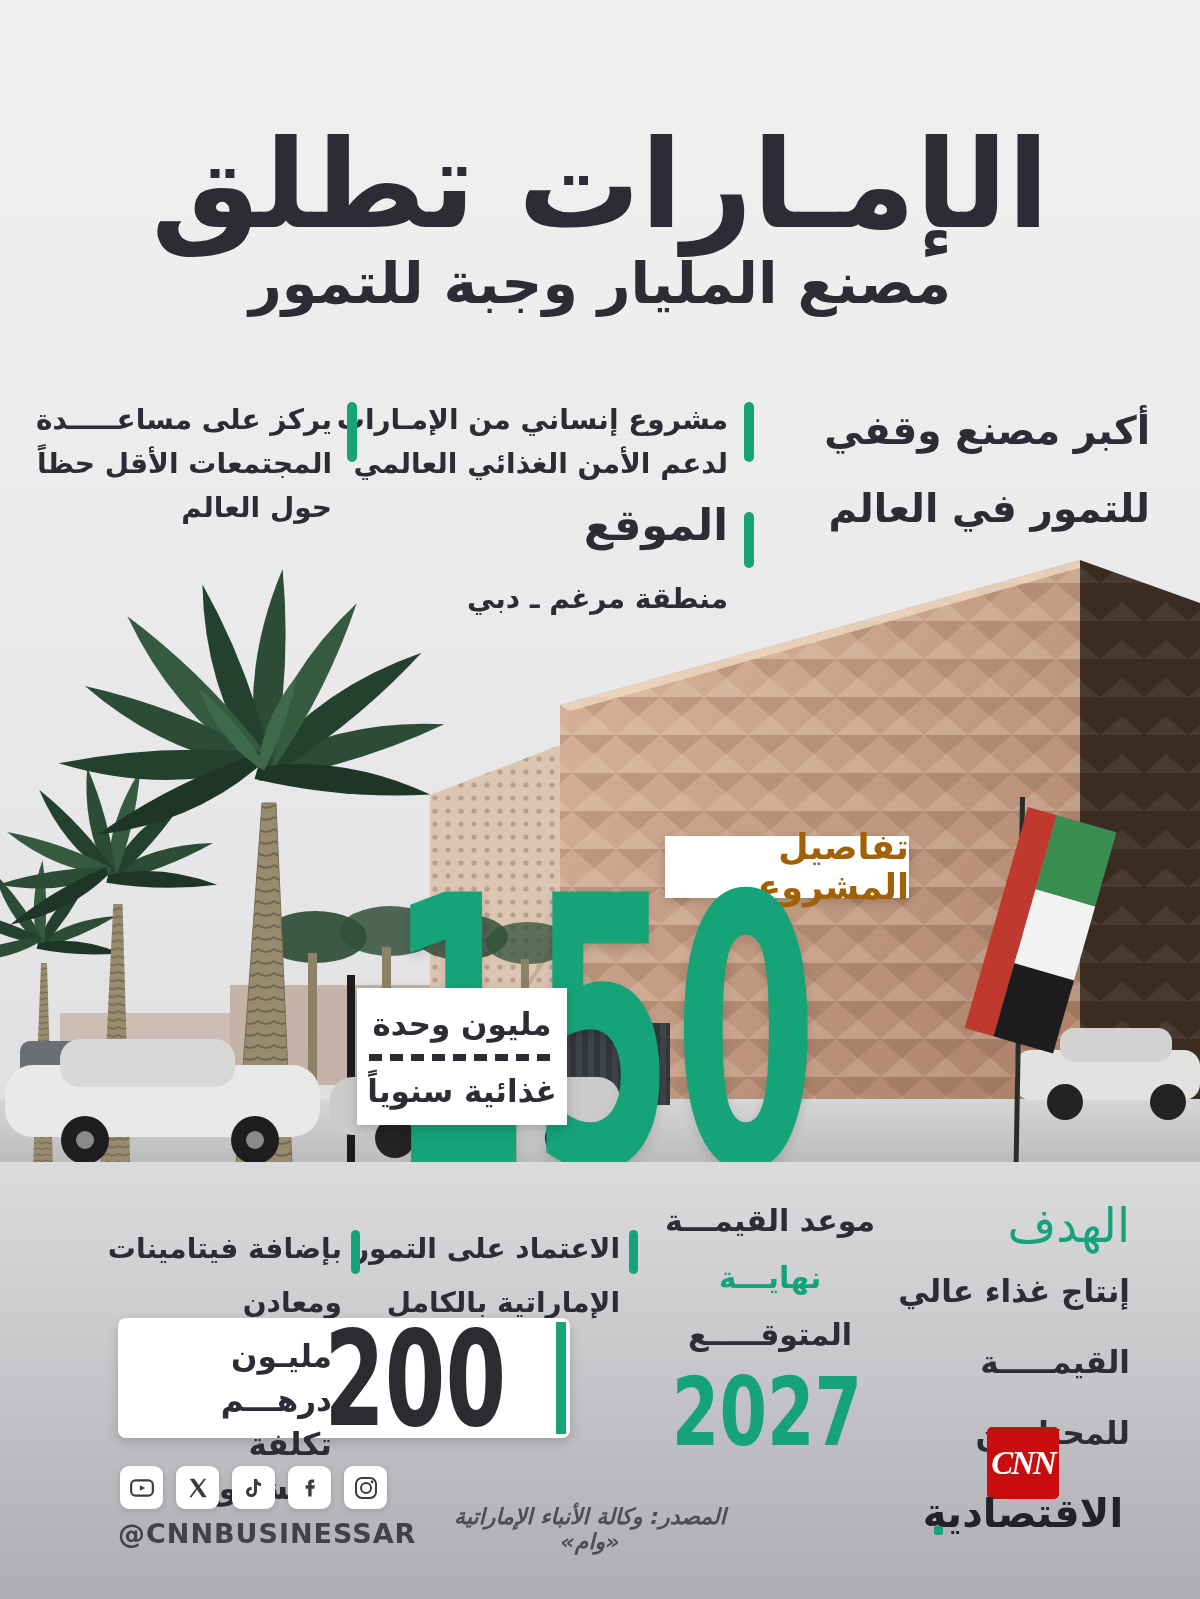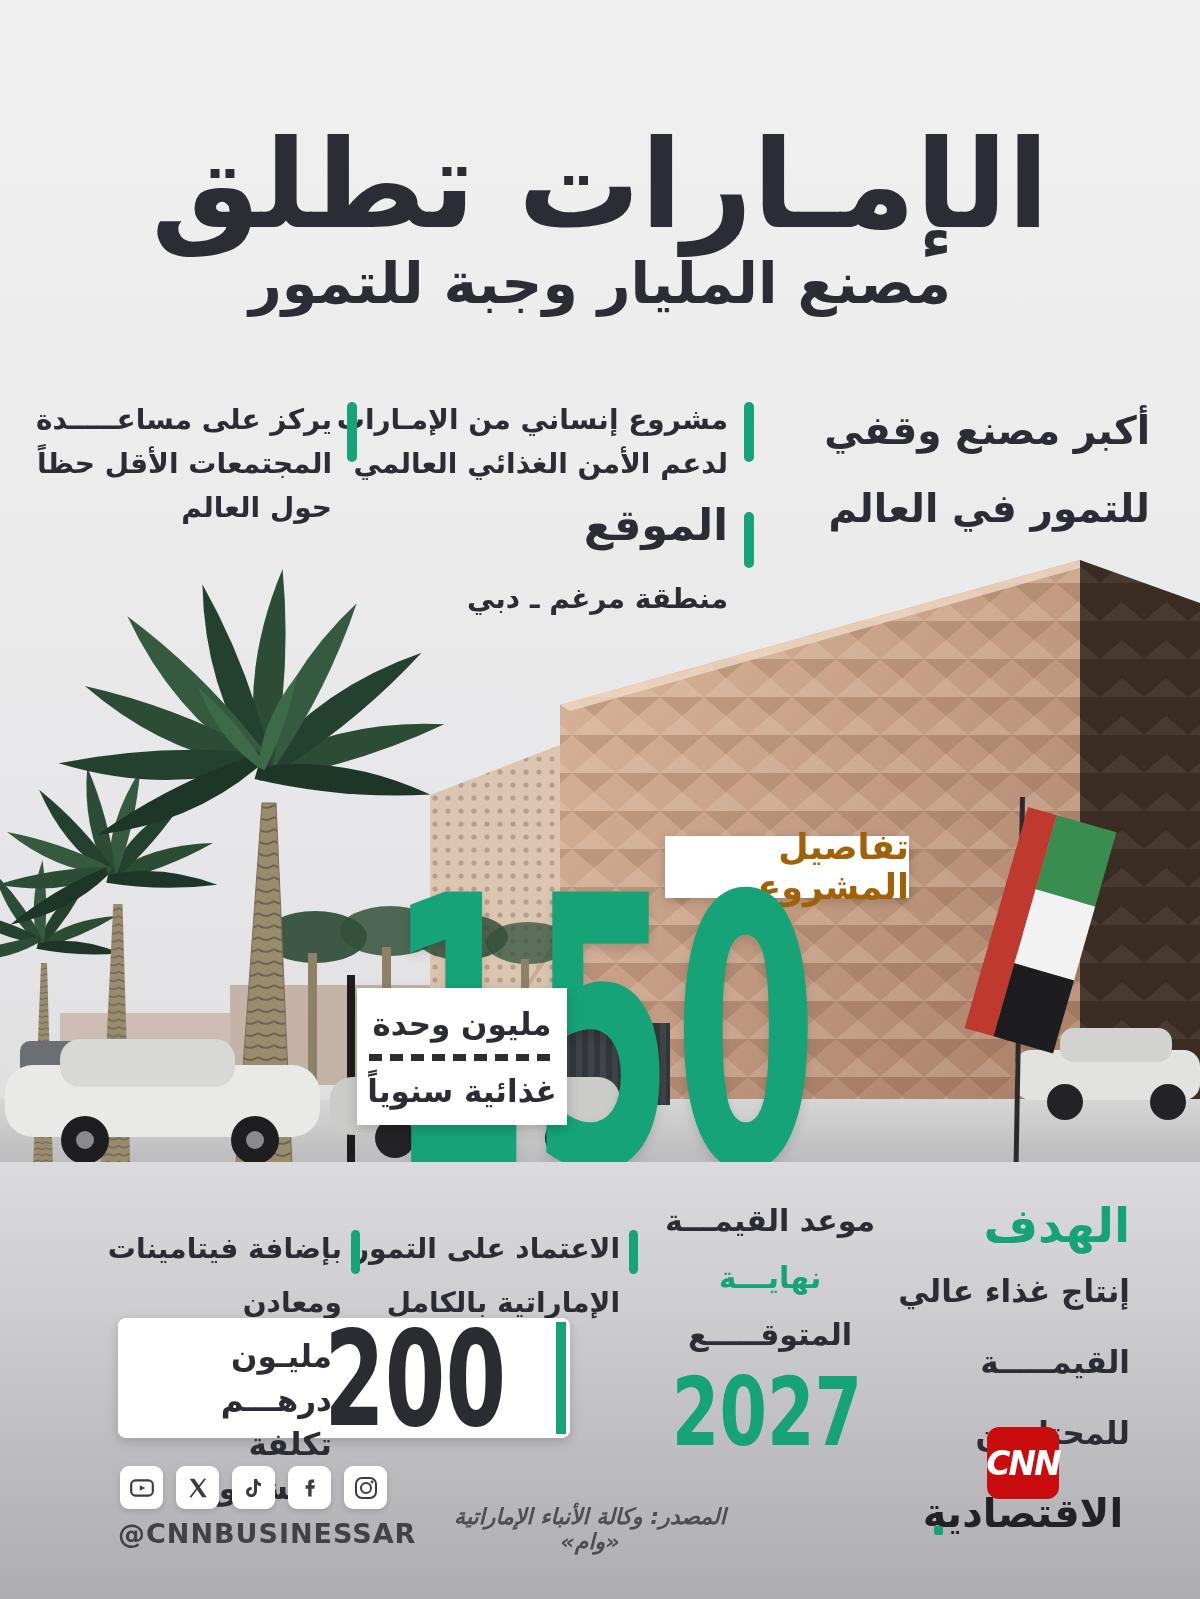--- a/index.html
+++ b/index.html
@@ -41,21 +41,21 @@
     text-shadow:0 6px 14px rgba(0,0,0,.12);}
   .unit-badge{top:988px;left:357px;width:194px;background:#ffffff;padding:16px 8px 14px 8px;
     text-align:center;font-size:31px;line-height:40px;font-weight:800;color:#2c2c34;
     box-shadow:0 4px 12px rgba(0,0,0,.2);}
   .unit-divider{height:7px;margin:10px 4px;
     background:repeating-linear-gradient(90deg,#2c2c34 0 13px,transparent 13px 21px);}
 
   
   .bottom-bg{top:1162px;left:0;width:1200px;height:437px;
     background:linear-gradient(180deg,#dbdbdd 0%,#cdcdd0 35%,#b9b9bd 75%,#aeaeb2 100%);}
-  .goal-label{top:1198px;right:70px;font-size:47px;font-weight:700;color:#16a378;}
+  .goal-label{top:1198px;right:70px;font-size:47px;font-weight:400;color:#16a378;}
   .goal-lines{top:1256px;right:70px;font-size:31px;line-height:71px;font-weight:800;
     color:#2c2c34;text-align:right;}
   .completion{top:1192px;left:642px;width:256px;text-align:center;font-weight:800;}
   .completion .cl{font-size:30px;line-height:57px;color:#2c2c34;}
   .completion .cl-green{color:#16a378;}
   .completion .year{font-size:95px;line-height:86px;color:#16a378;
     transform:scaleX(.72);transform-origin:center top;margin-top:6px;}
   .fact{font-size:28px;line-height:54px;font-weight:800;color:#2c2c34;text-align:right;}
   .fact-dates{top:1222px;right:580px;}
   .fact-nutrition{top:1222px;right:858px;}
@@ -72,23 +72,23 @@
     font-size:31px;line-height:44px;font-weight:800;color:#2c2c34;}
 
   
   .social-row{top:1466px;left:120px;display:flex;flex-direction:row;gap:13px;}
   .social-box{width:43px;height:43px;background:#ffffff;border-radius:9px;
     display:flex;align-items:center;justify-content:center;box-shadow:0 2px 6px rgba(0,0,0,.15);}
   .handle{top:1518px;left:118px;font-size:27px;font-weight:700;color:#414146;
     letter-spacing:1px;direction:ltr;}
   .source{top:1504px;left:430px;width:320px;text-align:center;font-size:22px;
     font-weight:700;color:#4d4d52;font-style:italic;}
-  .cnn-logo{top:1427px;left:987px;width:72px;height:72px;background:#c90d0e;border-radius:12px;
+  .cnn-logo{top:1427px;left:987px;width:72px;height:72px;background:#c90d0e;border-radius:5px;
     display:flex;align-items:center;justify-content:center;color:#ffffff;font-size:33px;
-    font-weight:800;font-style:italic;letter-spacing:-2px;direction:ltr;}
+    font-weight:800;font-style:italic;letter-spacing:-2px;direction:ltr;font-family:Liberation Serif, serif;}
   .brand-name{top:1490px;left:920px;width:206px;text-align:center;font-size:40px;
     font-weight:800;color:#212126;}
   .brand-dot{top:1526px;left:934px;width:9px;height:9px;background:#16a378;border-radius:2px;}
 </style>
 </head>
 <body>
 
 <div class="poster">
 
   <div class="abs title">الإمـارات تطلق</div>

